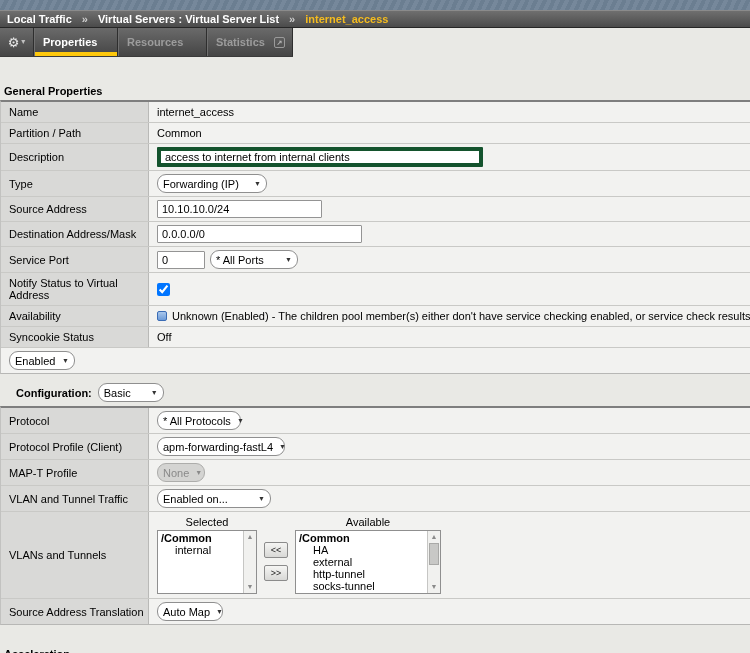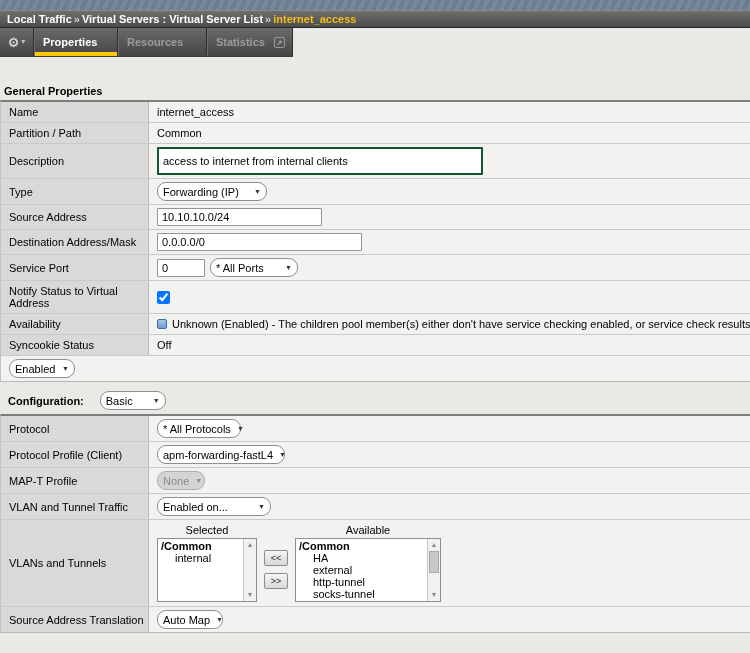--- a/index.html
+++ b/index.html
@@ -15,21 +15,21 @@
   .stripes {
     height: 10px;
     background: repeating-linear-gradient(115deg, #76889b 0 4px, #6b7e91 4px 8px);
   }
   .crumb-bar {
     height: 18px;
     background: linear-gradient(#6f6f6f, #4b4b4b);
     border-top: 1px solid #8b8b8b;
     border-bottom: 1px solid #262626;
     display: flex; align-items: center;
-    padding-left: 7px; gap: 2px;
+    padding-left: 7px; gap: 10px;
     font-weight: bold; color: #fff;
     white-space: nowrap;
   }
   .crumb-sep { color: #cfcfcf; }
   .crumb-cur { color: #f5bc1e; }
   .crumb-link { color: #fff; cursor: pointer; }
   .tab-bar {
     height: 29px; width: 293px;
     display: flex; align-items: stretch;
     background: linear-gradient(#6a6a6a, #454545);
@@ -86,38 +86,38 @@
     white-space: nowrap; overflow: hidden;
   }
   .value-cell.ctl { min-height: 24px; }
   .value-cell.txtonly { min-height: 20px; }
   
   .txt {
     height: 18px; border: 1px solid #949494; border-radius: 1px;
     background: #fff; font-family: inherit; font-size: 11px; padding: 0 4px;
     color: #000;
   }
-  .txt.focused { border: 2px solid #14532d; height: 28px; }
+  .txt.focused { border: 4px solid #14532d; height: 20px; }
   .sel {
     display: inline-flex; align-items: center; justify-content: space-between;
     height: 19px; background: #fff;
     border: 1px solid #8f8f8f; border-radius: 9px;
     padding: 0 5px; cursor: pointer;
   }
   .sel .arr { font-size: 7px; color: #333; margin-left: 6px; }
   .sel.disabled { background: #d4d4d2; color: #8a8a8a; border-color: #adadab; cursor: default; }
   .sel.disabled .arr { color: #8a8a8a; }
   .status-square {
     width: 10px; height: 10px; flex: 0 0 10px; border-radius: 2px;
     border: 1px solid #3a6cb5;
     background: linear-gradient(#a9c7ec, #6d9bd8);
   }
   input[type="checkbox"] { width: 13px; height: 13px; margin: 0; }
   
-  .config-row { display: flex; align-items: center; gap: 16px; margin: 9px 0 4px 8px; font-weight: bold; }
+  .config-row { display: flex; align-items: center; gap: 6px; margin: 9px 0 4px 16px; font-weight: bold; }
   
   .vl-value { align-items: flex-start; padding-top: 4px; padding-bottom: 4px; }
   .vl-wrap { display: flex; align-items: flex-start; gap: 7px; }
   .vl-col { display: flex; flex-direction: column; }
   .vl-title { text-align: center; padding-bottom: 2px; }
   .listbox {
     position: relative; height: 64px; background: #fff;
     border: 1px solid #8f8f8f; overflow: hidden;
   }
   .lb-items { padding: 1px 0 0 3px; }

